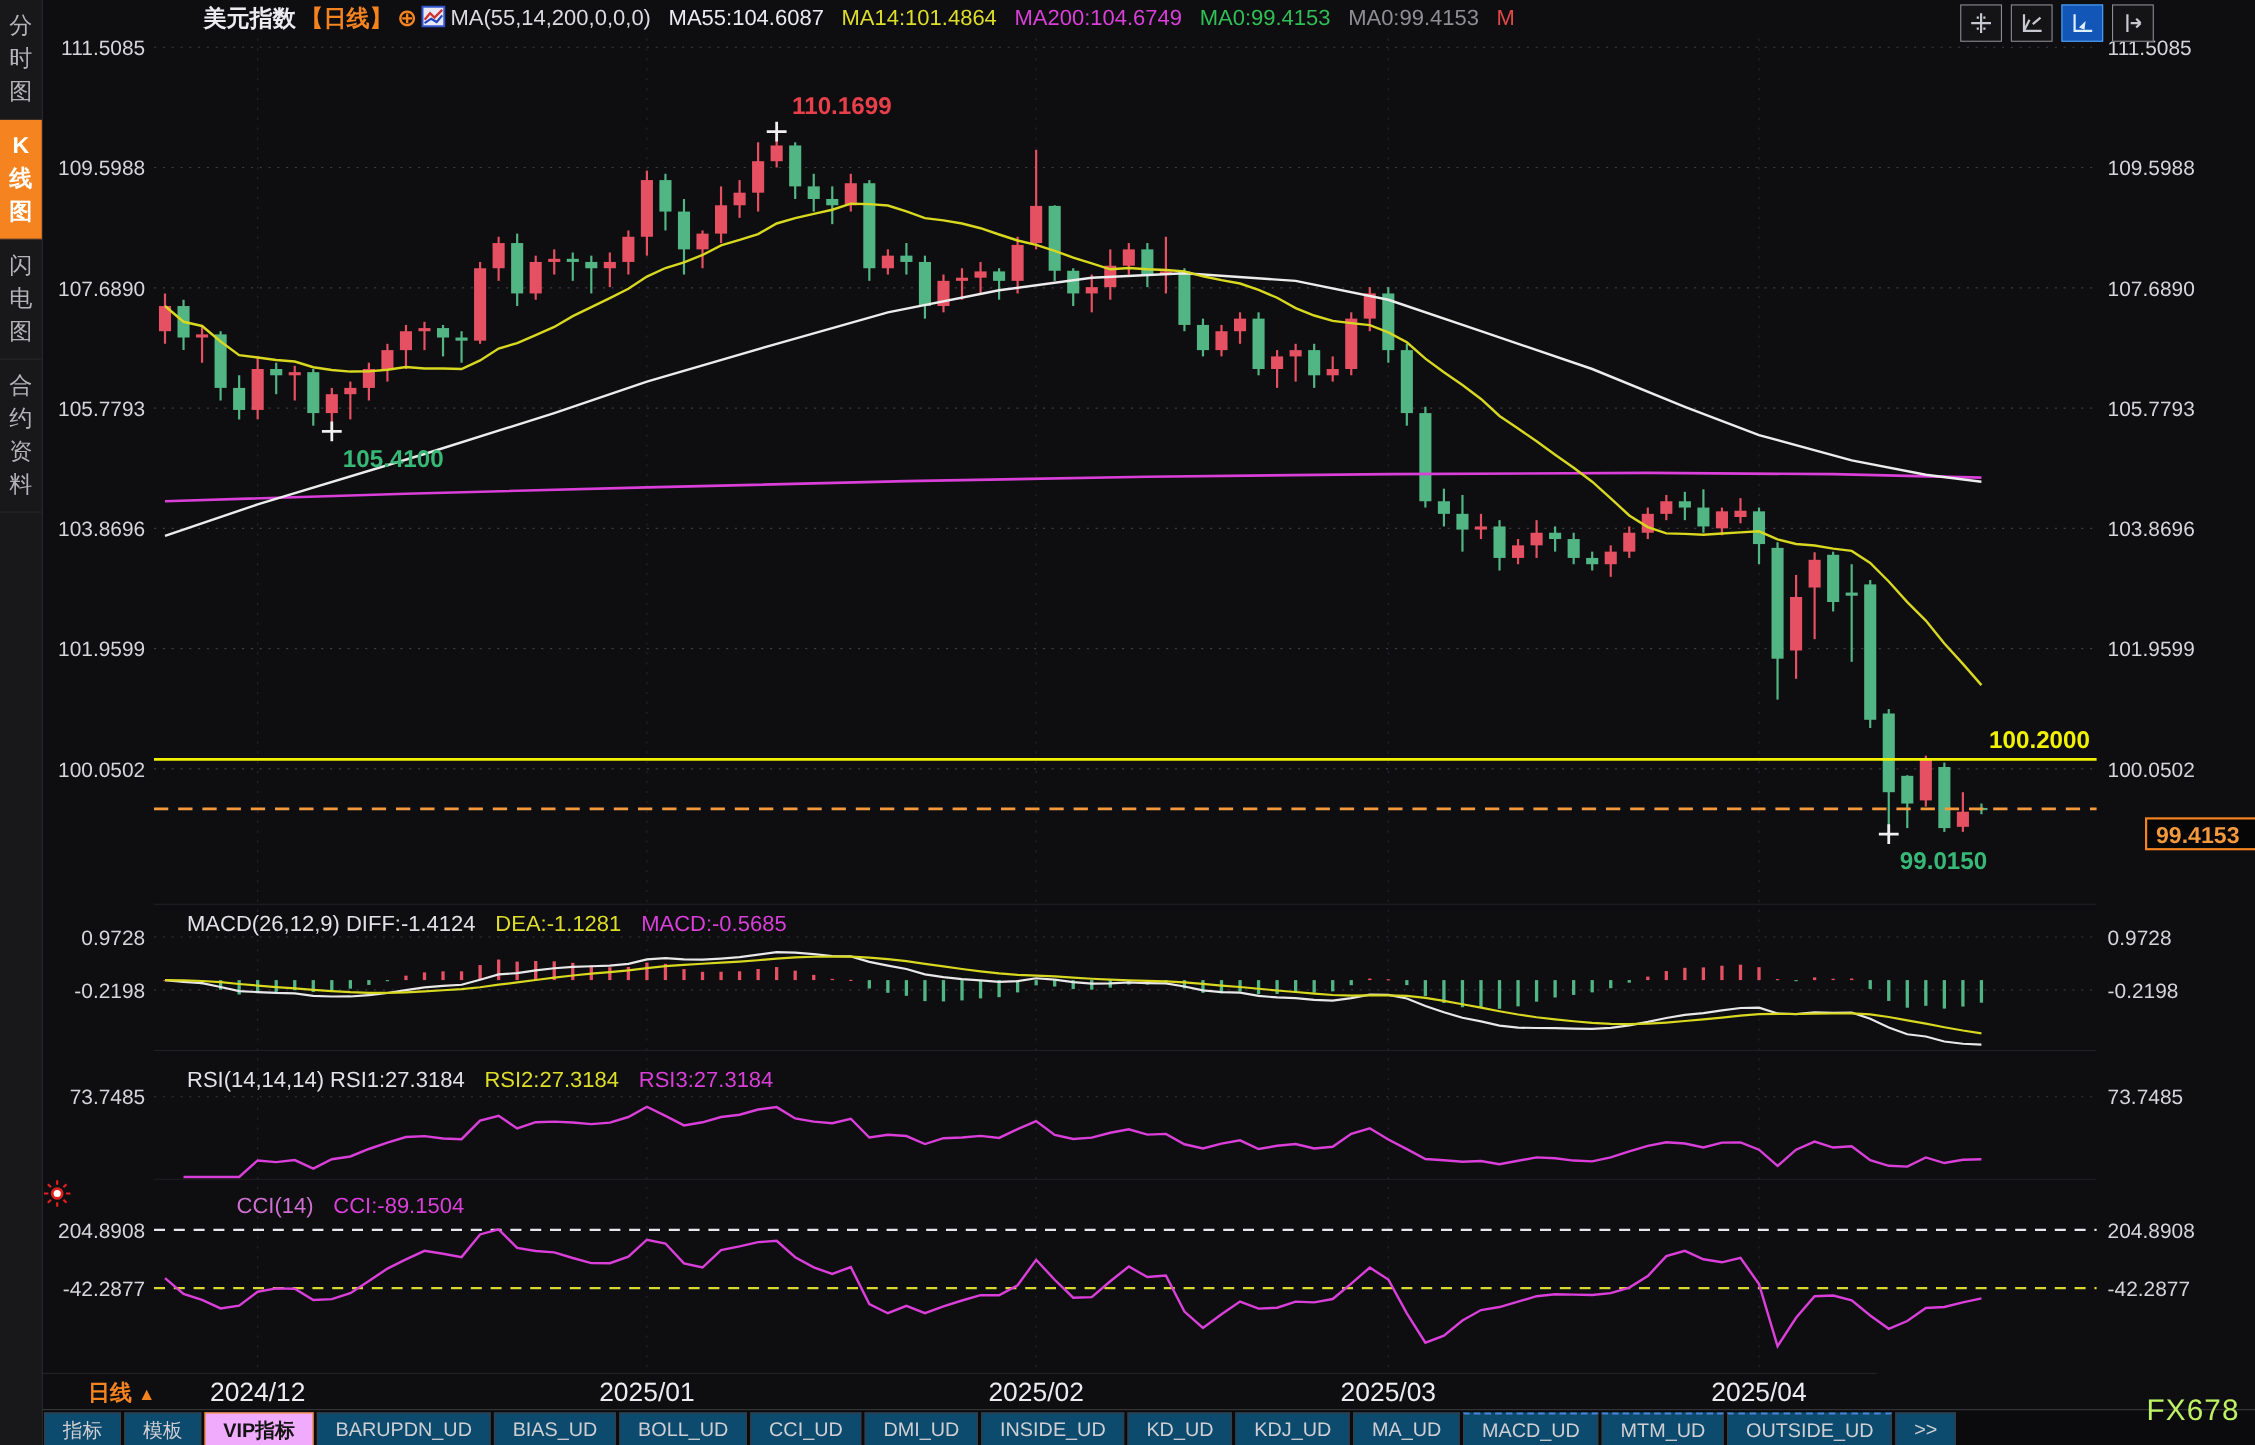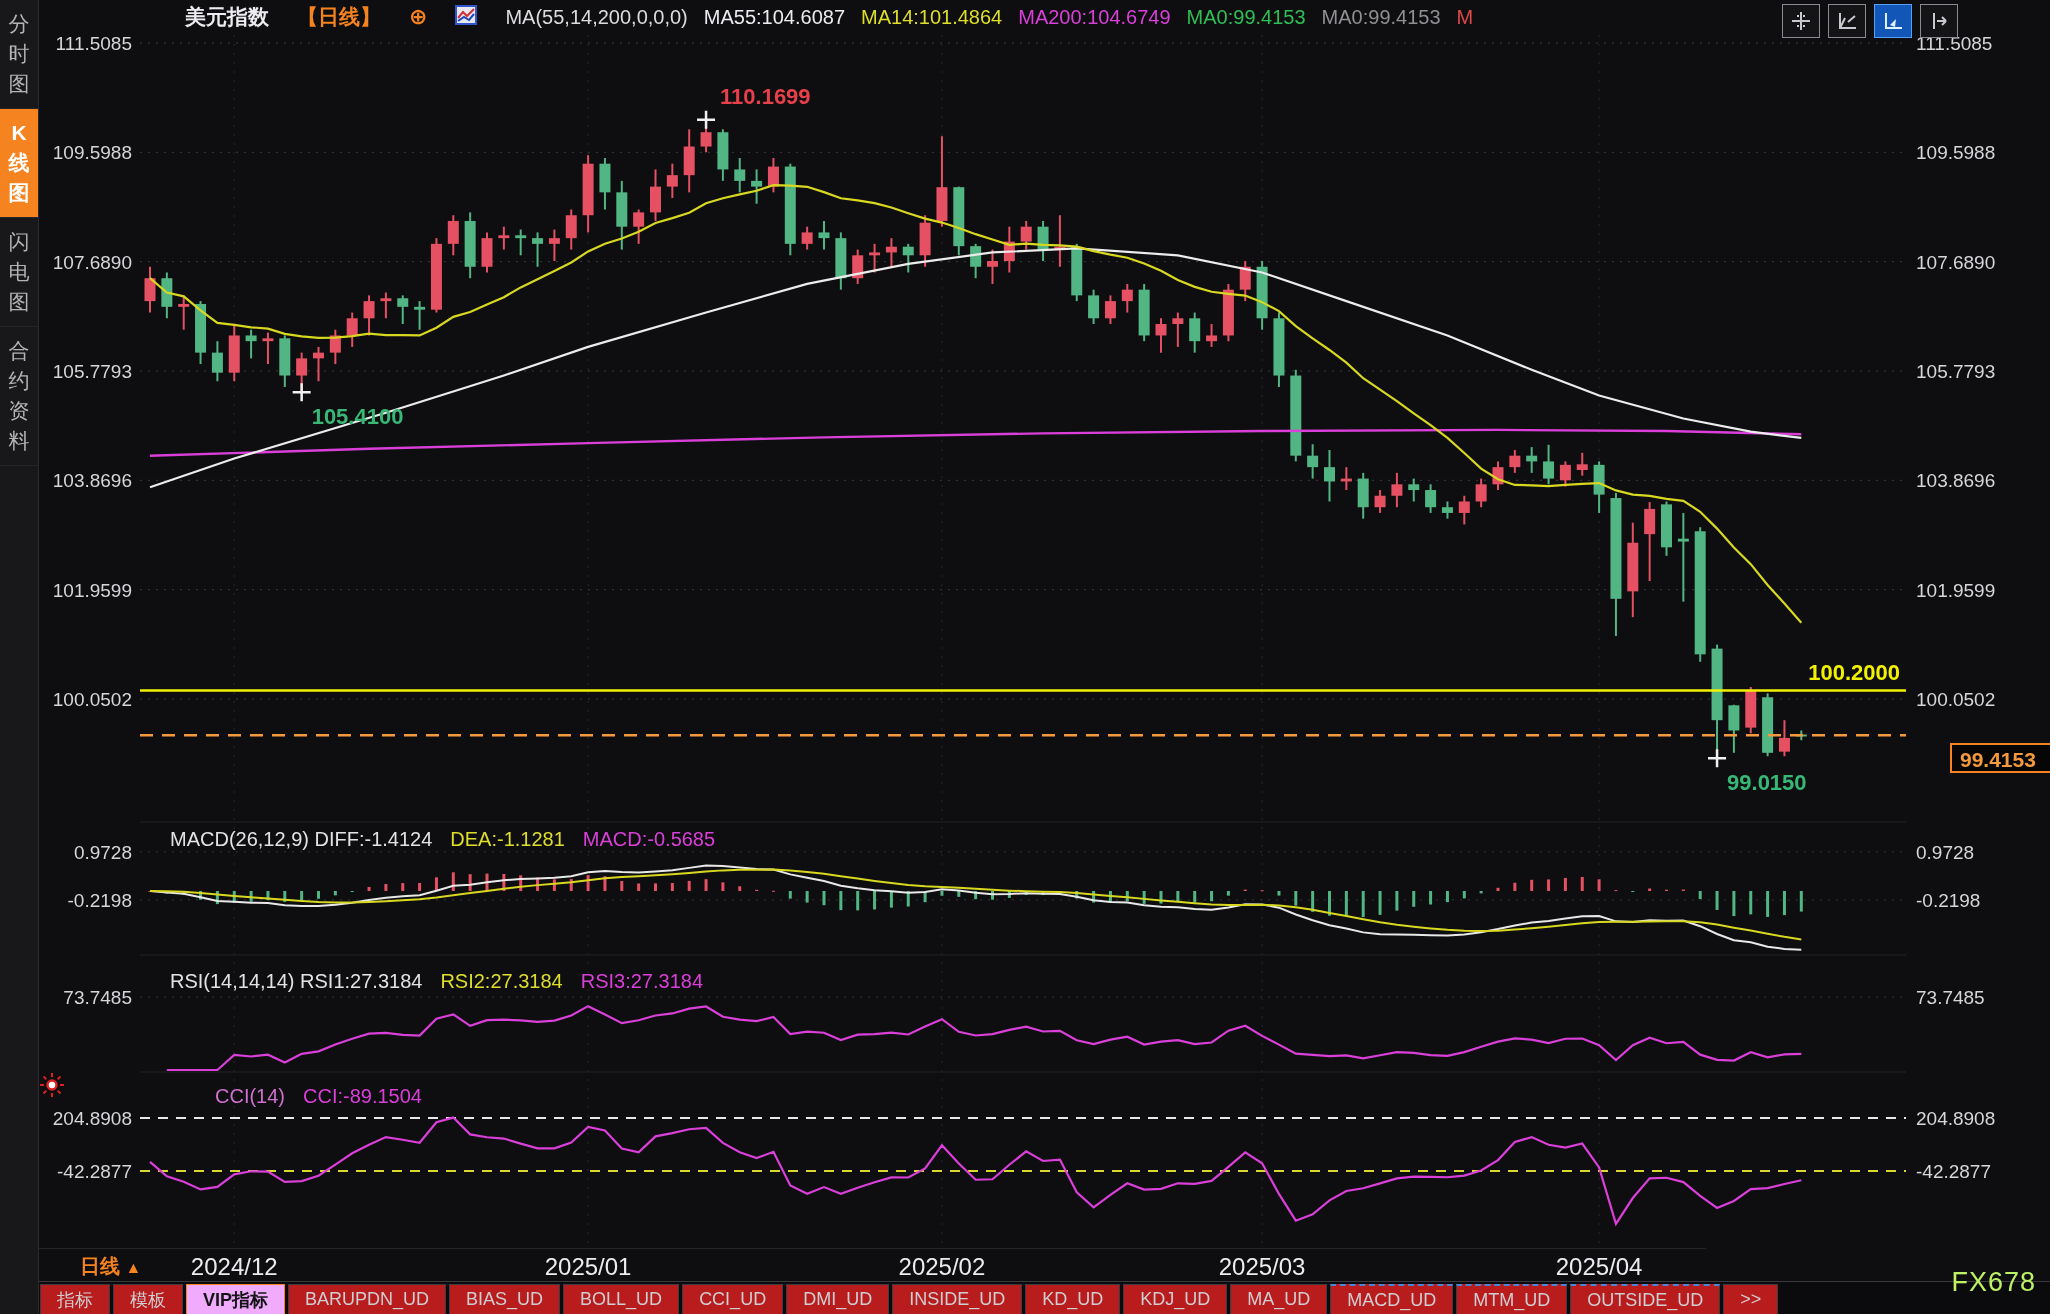--- a/index.html
+++ b/index.html
@@ -4,38 +4,38 @@
 <style>
   html,body{margin:0;padding:0;background:#000;}
   #app{position:relative;width:2050px;height:1314px;background:#0e0e10;overflow:hidden;
        font-family:"Liberation Sans","DejaVu Sans",sans-serif;}
   
   #sidebar{position:absolute;left:0;top:0;width:38px;height:1314px;background:#18181a;border-right:1px solid #2a2a2e;z-index:5;}
   .side-item{width:38px;text-align:center;font-size:21px;line-height:30px;color:#b4b4b8;
              white-space:pre-line;padding:9px 0;border-bottom:1px solid #26262a;cursor:pointer;}
   .side-item.active{background:#f5831f;color:#fff;font-weight:bold;}
   
-  #header{position:absolute;left:185px;top:2px;height:30px;display:flex;align-items:center;gap:28px;z-index:6;white-space:nowrap;}
+  #header{position:absolute;left:185px;top:2px;height:30px;display:flex;align-items:center;gap:4px;z-index:6;white-space:nowrap;}
   .hd-symbol{color:#ececf0;font-size:21px;font-weight:bold;}
   .hd-period{color:#f5831f;font-size:21px;font-weight:bold;}
   .hd-plus{color:#f5831f;font-size:22px;font-weight:bold;}
   .legend-item{font-size:20px;}
   #toolbar{position:absolute;right:92px;top:4px;display:flex;gap:8px;z-index:6;}
   .tool-btn{width:36px;height:32px;border:1px solid #8a8a92;background:#141416;display:flex;align-items:center;justify-content:center;cursor:pointer;}
   .tool-btn.active{background:#1257b8;border-color:#55a2f2;}
   
   #chart-svg{position:absolute;left:38px;top:0;z-index:1;}
   
   #date-row{position:absolute;left:38px;top:1248px;width:1668px;height:33px;border-top:1px solid #26262a;}
   .date-label{position:absolute;top:4px;transform:translateX(-50%);color:#ececf0;font-size:24px;font-weight:normal;}
   #period-box{position:absolute;left:42px;top:4px;color:#f5831f;font-size:20px;font-weight:bold;cursor:pointer;}
   #period-box .arrow{font-size:16px;}
   #tabbar{position:absolute;left:38px;top:1281px;width:2012px;height:33px;background:#0b0b0d;border-top:1px solid #3a3a3e;
           display:flex;align-items:stretch;gap:3px;padding-left:2px;box-sizing:border-box;}
-  .tab{display:flex;align-items:center;padding:0 16px;font-size:18px;color:#cfcfd3;background:#b91c1c;
+  .tab{display:flex;align-items:center;padding:0 16px;font-size:18px;color:#cfcfd3;background:#0c4a6e;
        border:1px solid #3c3c42;border-bottom:none;margin-top:2px;cursor:pointer;white-space:nowrap;}
   .tab.active{background:#f0abfc;color:#141414;font-weight:bold;border-color:#f5831f;}
   .tab.marked{border-top:2px dashed #4a86d8;}
   #watermark{position:absolute;right:14px;bottom:16px;color:#bef264;font-size:27px;letter-spacing:1px;z-index:4;}
   
   #price-box{position:absolute;left:1950px;top:743px;width:132px;height:30px;border:2px solid #f5831f;background:#060606;
              color:#f59a3c;font-size:21px;font-weight:bold;line-height:30px;padding-left:8px;box-sizing:border-box;z-index:3;}
 </style>
 </head>
 <body>

